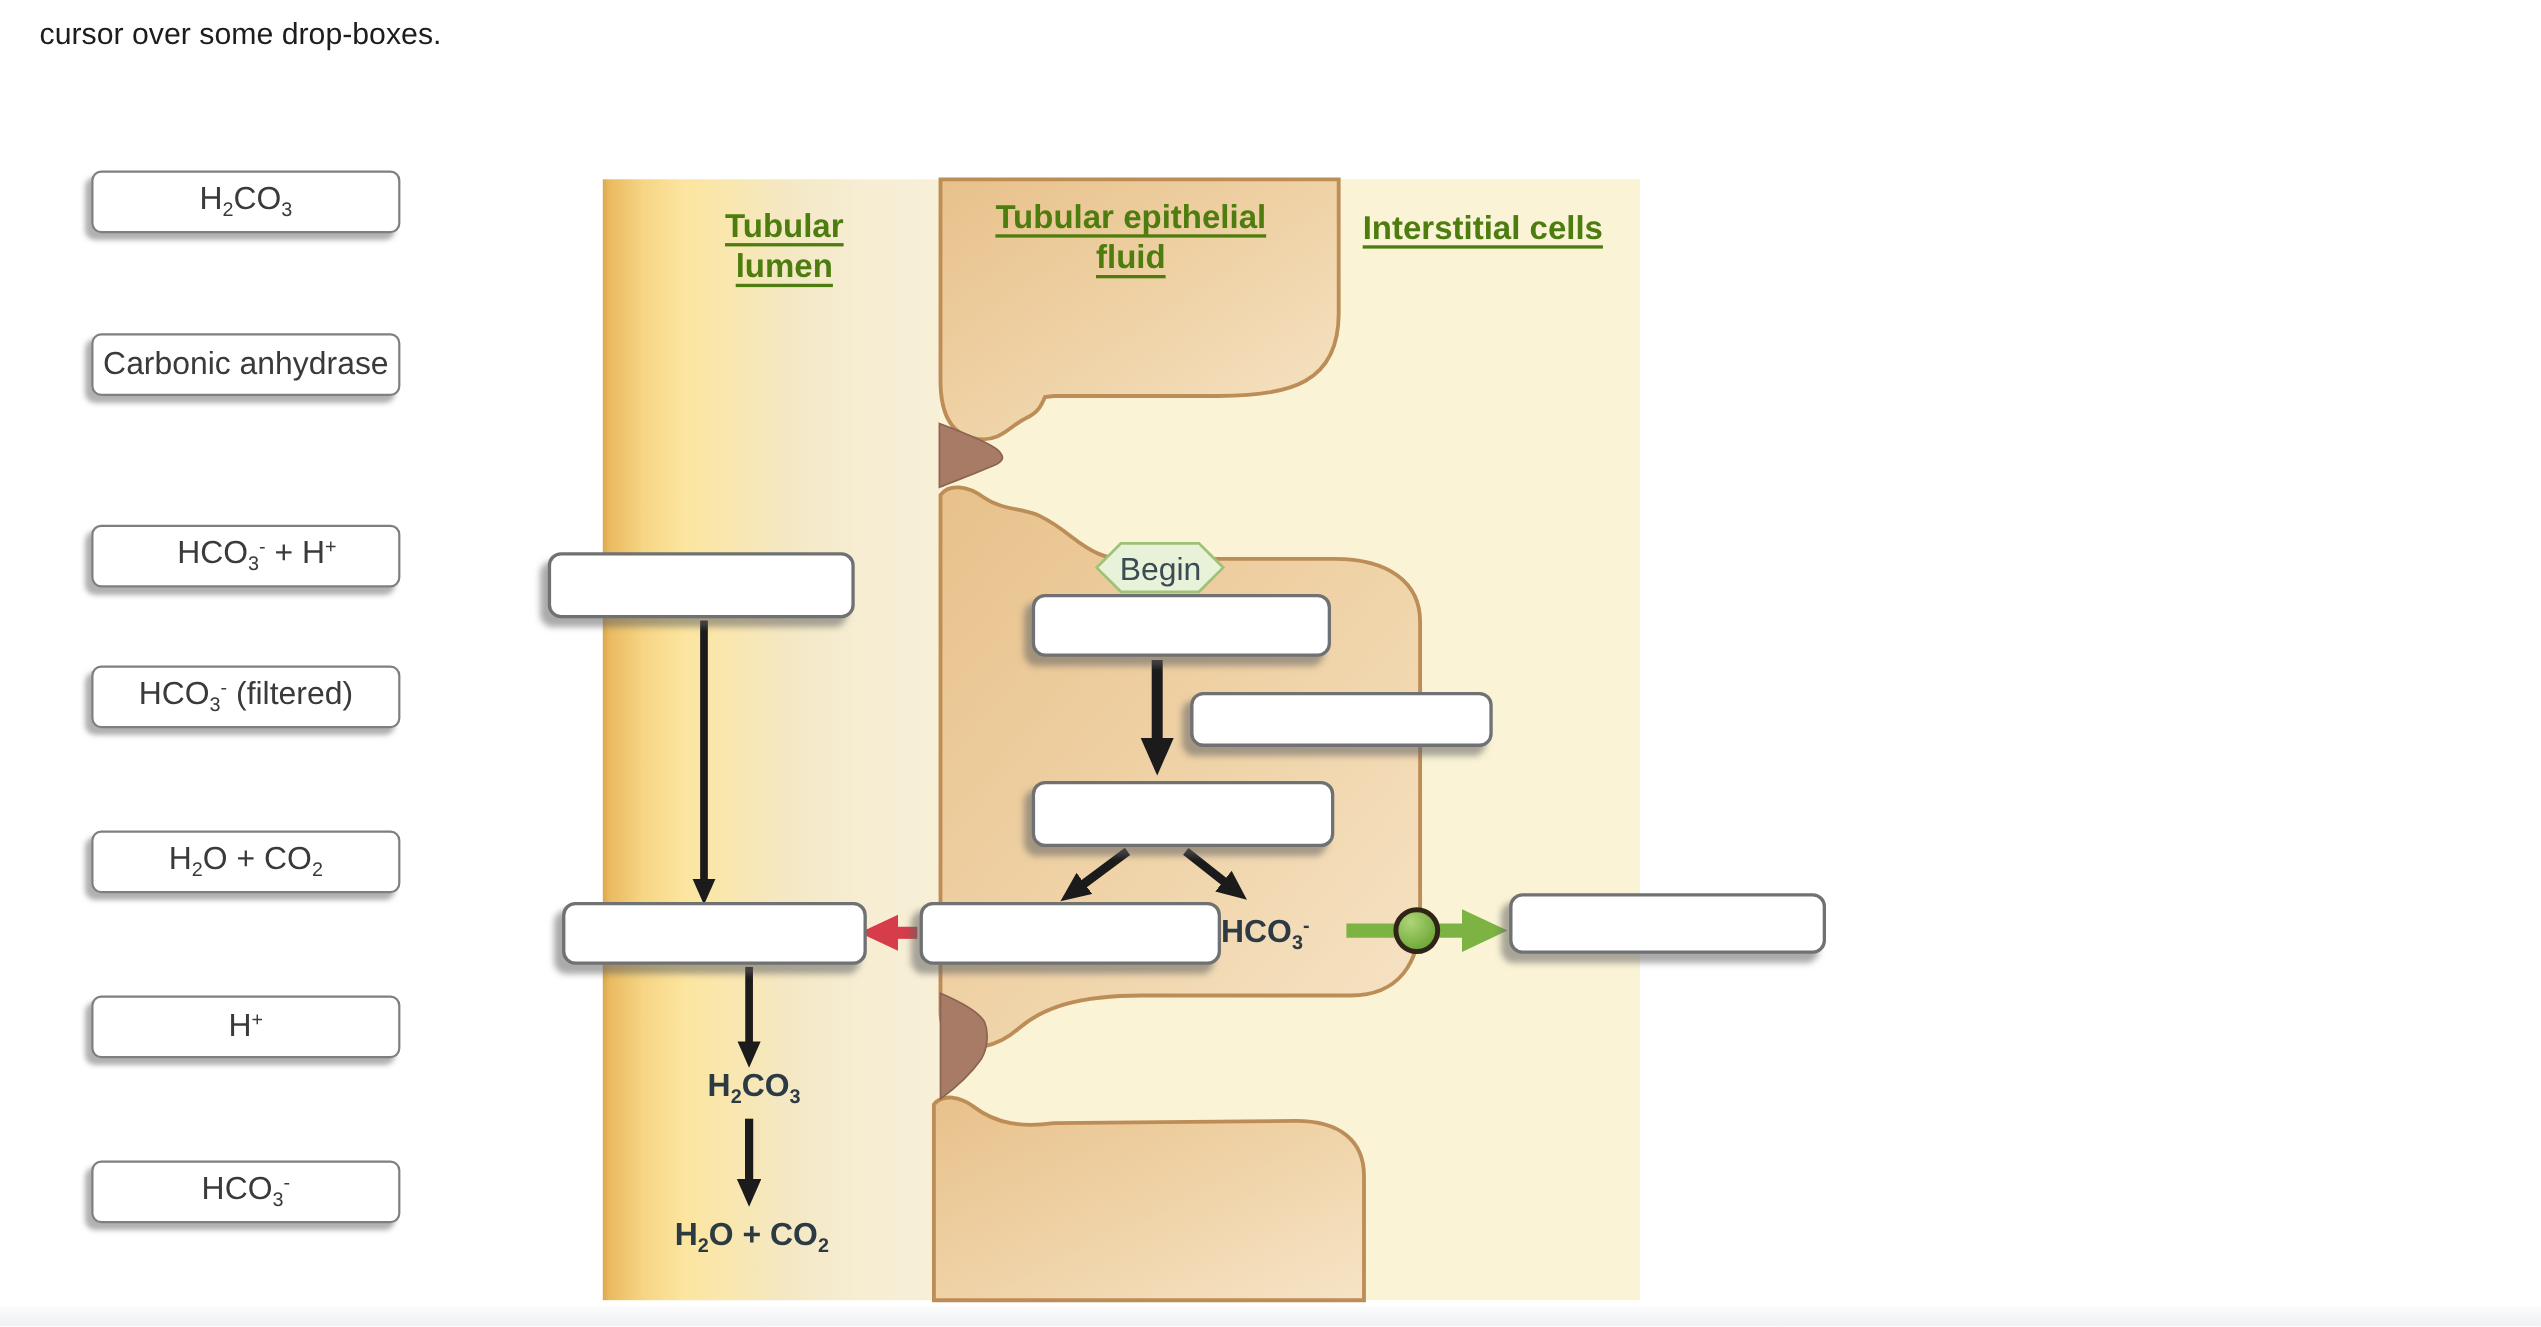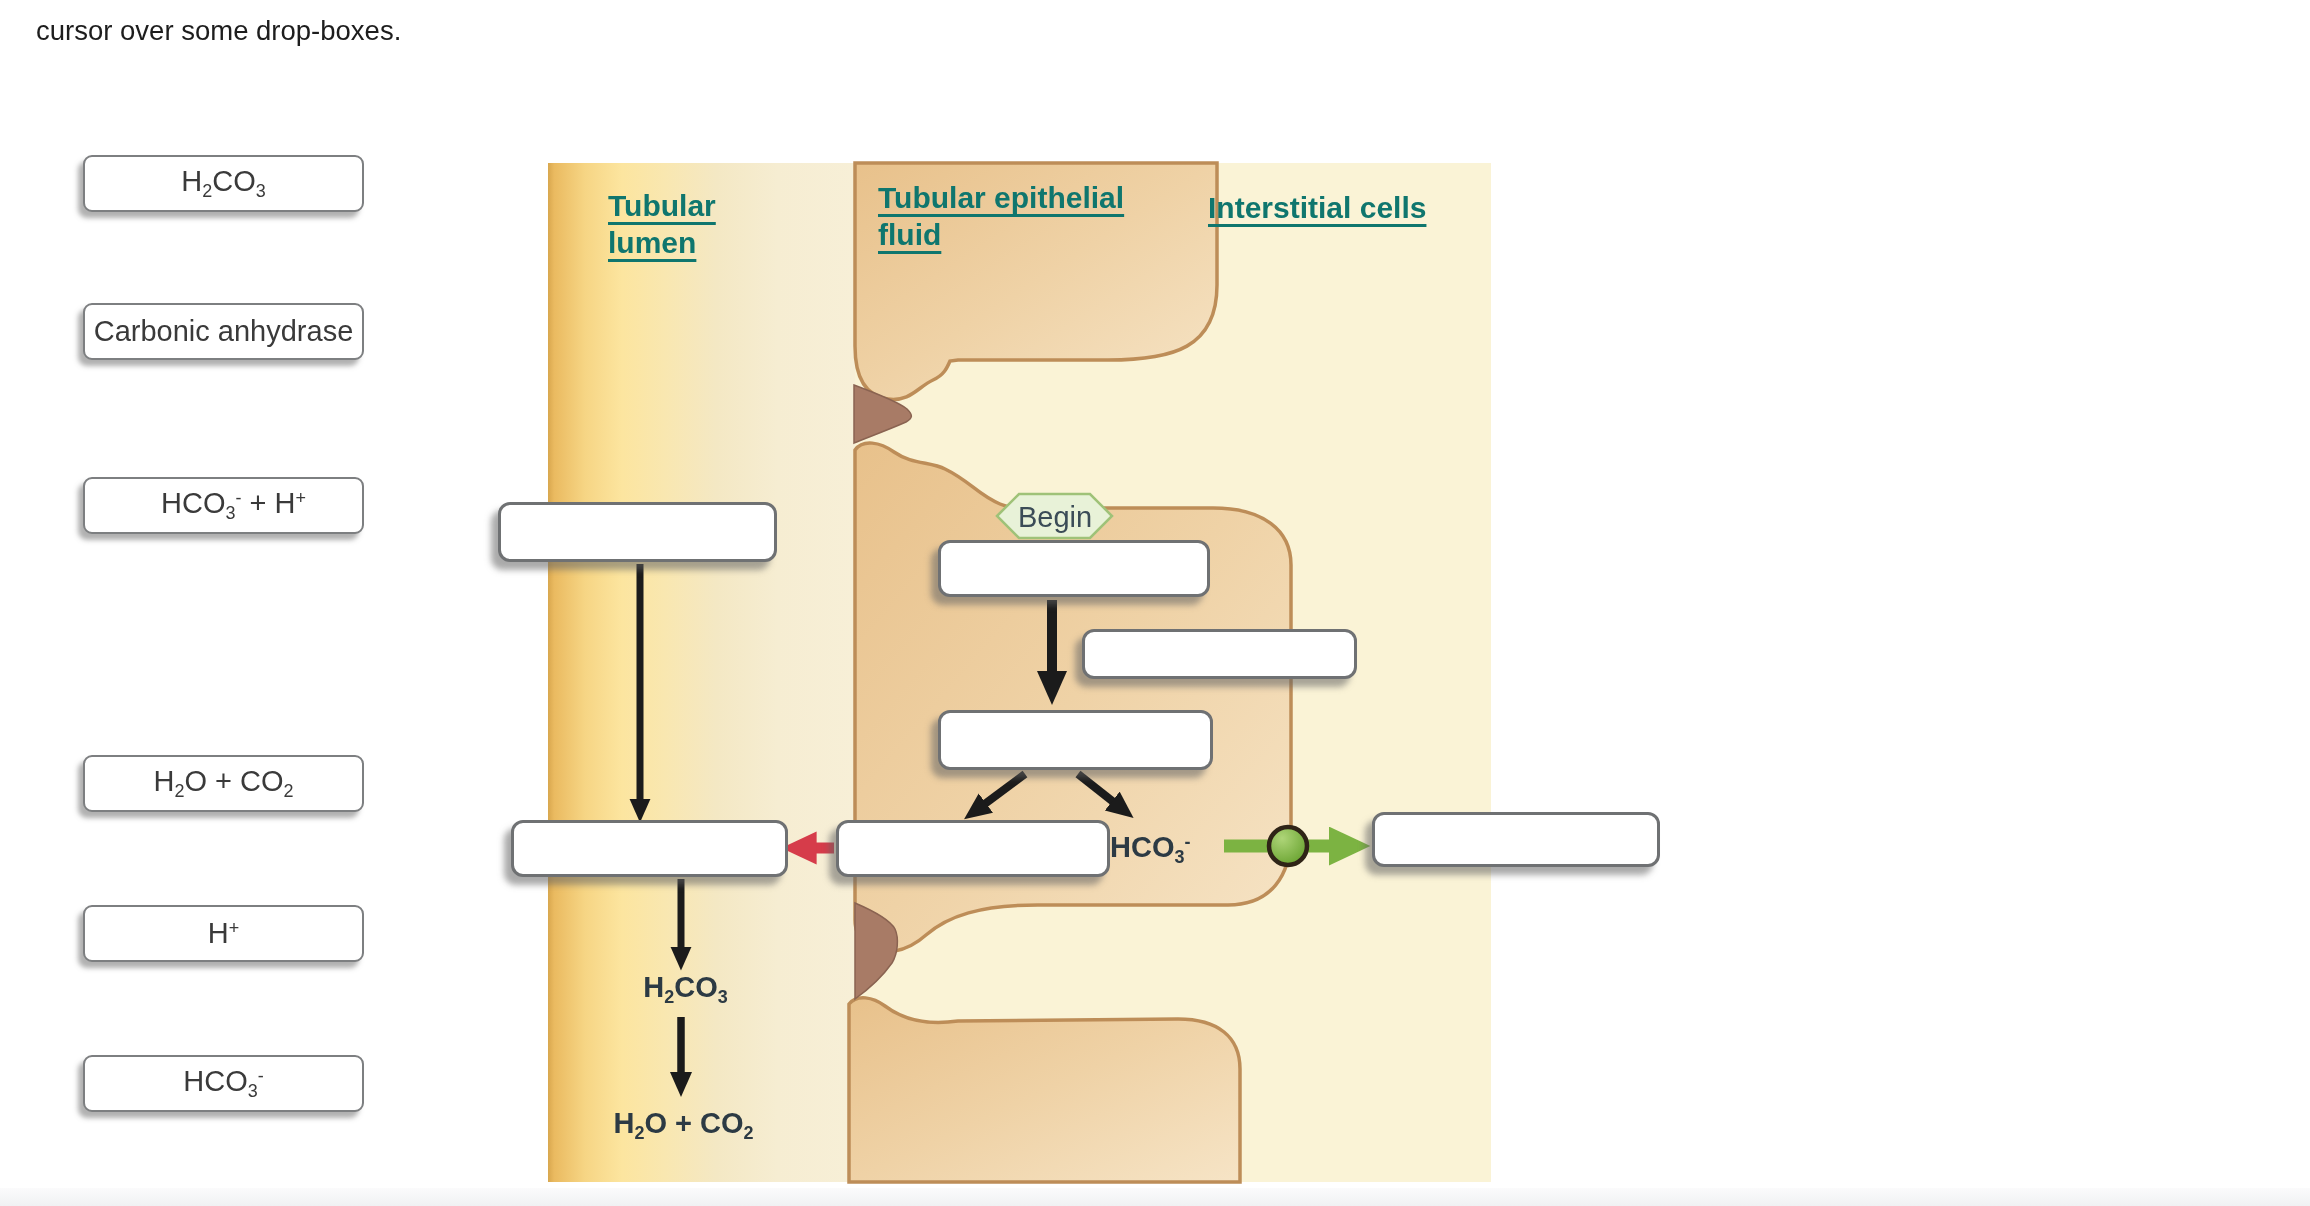--- a/index.html
+++ b/index.html
@@ -24,22 +24,22 @@
 
   
   #diagram { position:absolute; left:548px; top:163px; width:943px; height:1019px; }
   .col-lumen { position:absolute; left:0; top:0; width:307px; height:1019px;
     background:linear-gradient(90deg,#d8a74e 0%,#eaba60 2%,#f6d584 12%,#fce59f 24%,
                #f9e7b0 38%,#f4e8c4 55%,#f6edd2 75%,#f7efd7 100%); }
   .col-inter { position:absolute; left:307px; top:0; width:636px; height:1019px;
     background:#faf3d6; }
   #cellsvg { position:absolute; left:0; top:0; overflow:visible; }
 
-  .hdr { position:absolute; font-weight:bold; font-size:30px;
-         color:#0f766e; line-height:37px; }
+  .hdr { position:absolute; text-align:center; font-weight:bold; font-size:30px;
+         color:#4d7c0f; line-height:37px; }
   .hdr span { display:inline-block; text-decoration:underline;
               text-underline-offset:6px; text-decoration-thickness:2.5px; }
 
   .drop-box { position:absolute; background:#ffffff; border:3px solid #6f7173;
               border-radius:12px; box-shadow:-7px 8px 6px rgba(100,100,100,0.55);
               cursor:pointer; }
 
   .dlabel { position:absolute; font-size:29px; font-weight:600; color:#2c3a44;
             white-space:nowrap; }
   .dlabel sub { font-size:62%; vertical-align:-0.35em; }
@@ -58,20 +58,23 @@
   </div>
 
   <div class="chip" style="top:155px;">
     <span>H<sub>2</sub>CO<sub>3</sub></span>
     </div>
   <div class="chip" style="top:303px;">
     <span>Carbonic anhydrase</span>
     </div>
   <div class="chip" style="top:477px;padding-left:20px;">
     <span>HCO<sub>3</sub><sup>-</sup> + H<sup>+</sup></span>
+    </div>
+  <div class="chip" style="top:605px;">
+    <span>HCO<sub>3</sub><sup>-</sup> (filtered)</span>
     </div>
   <div class="chip" style="top:755px;">
     <span>H<sub>2</sub>O + CO<sub>2</sub></span>
     </div>
   <div class="chip" style="top:905px;">
     <span>H<sup>+</sup></span>
     </div>
   <div class="chip" style="top:1055px;">
     <span>HCO<sub>3</sub><sup>-</sup></span>
     </div>

